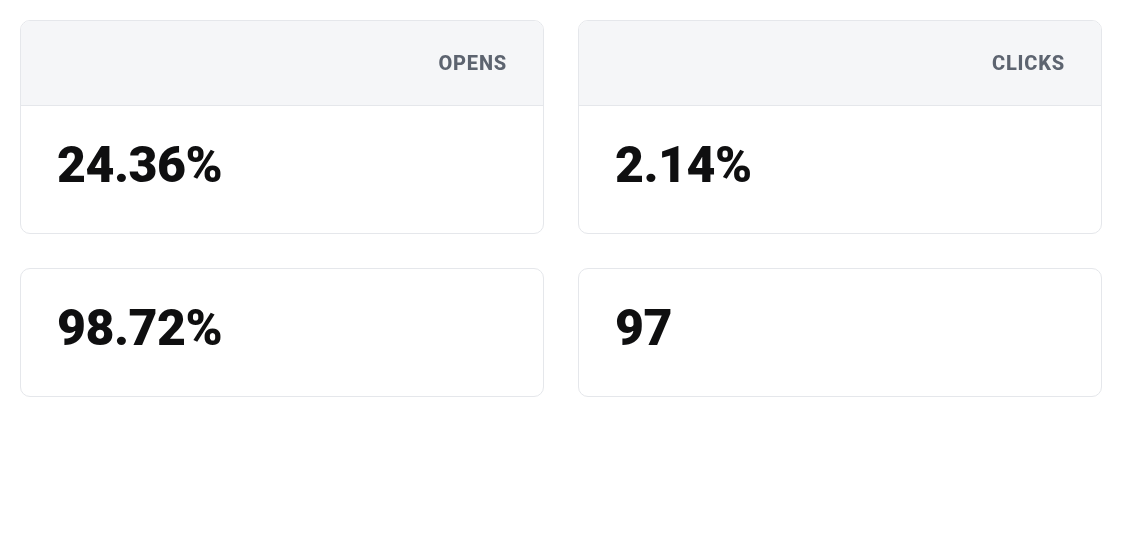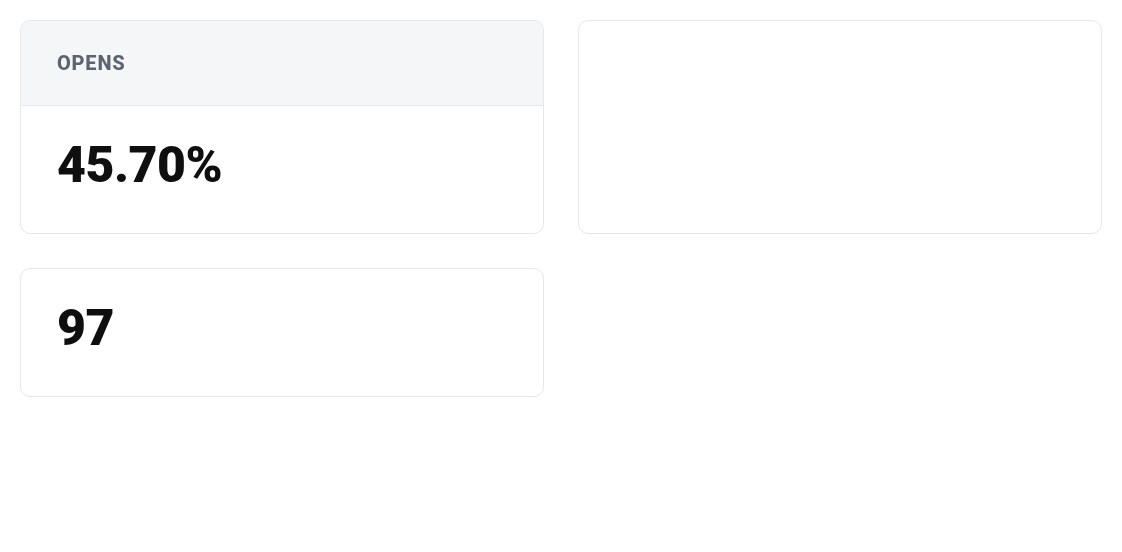--- a/index.html
+++ b/index.html
@@ -30,20 +30,21 @@
       background: #f5f6f8;
       padding: 30px 36px;
       border-bottom: 1px solid #e5e7eb;
     }
     .stat-label {
       font-size: 20px;
       font-weight: 800;
       letter-spacing: 0.8px;
       color: #5d6470;
       text-transform: uppercase;
+      text-align: right;
     }
     .stat-body {
       padding: 32px 36px 40px 36px;
     }
     .stat-value {
       font-size: 50px;
       font-weight: 900;
       color: #0f0f10;
       letter-spacing: -0.5px;
       line-height: 1.1;
@@ -52,26 +53,37 @@
 </head>
 <body>
 
 <div class="stats-grid">
 
   <div class="stat-card">
     <div class="stat-header">
       <div class="stat-label">OPENS</div>
     </div>
     <div class="stat-body">
-      <div class="stat-value">45.70%</div>
+      <div class="stat-value">24.36%</div>
     </div>
   </div>
 
+  <div class="stat-card">
+    <div class="stat-header">
+      <div class="stat-label">CLICKS</div>
+    </div>
+    <div class="stat-body">
+      <div class="stat-value">2.14%</div>
+    </div>
+  </div>
 
   <div class="stat-card">
+    <div class="stat-body">
+      <div class="stat-value">98.72%</div>
+    </div>
   </div>
 
   <div class="stat-card">
     <div class="stat-body">
       <div class="stat-value">97</div>
     </div>
   </div>
 
 </div>
 

